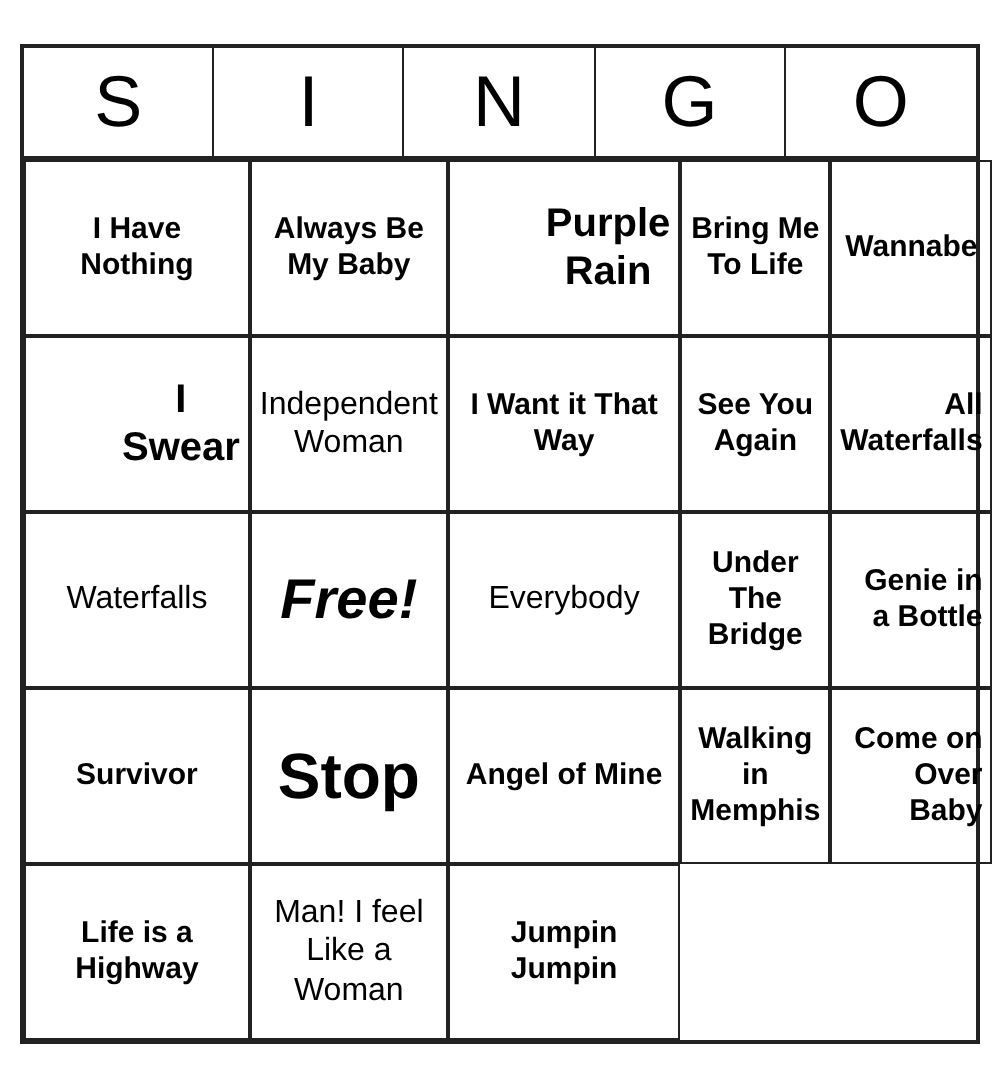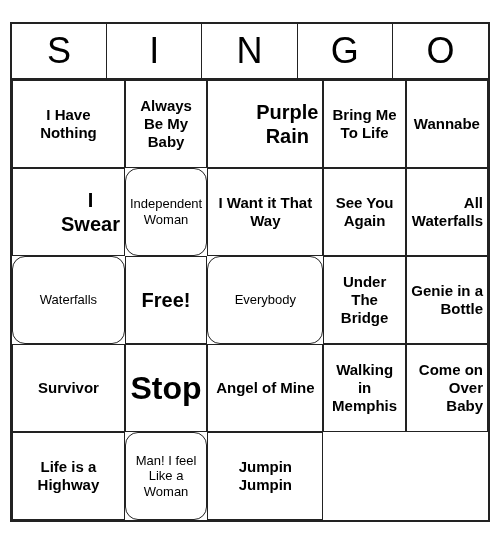--- a/index.html
+++ b/index.html
@@ -53,26 +53,26 @@
     .bingo-cell.large-text {
       font-size: 20px;
       font-weight: bold;
       padding-left: 48px;
     }
     .bingo-cell.medium-text {
       font-size: 15px;
       font-weight: bold;
     }
     .bingo-cell.small-text {
-      font-size: 13px;
-      border-radius: 13px;
+      font-size: 16px;
     }
     .bingo-cell.free-cell {
-      font-size: 20px;
+      font-size: 28px;
       font-weight: bold;
+      font-style: italic;
     }
     .bingo-cell.stop-cell {
       font-size: 32px;
       font-weight: bold;
     }
   </style>
 </head>
 <body>
 
 <div class="bingo-card">

